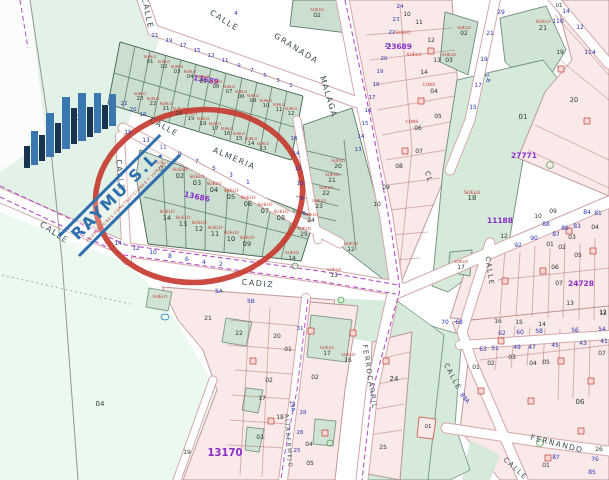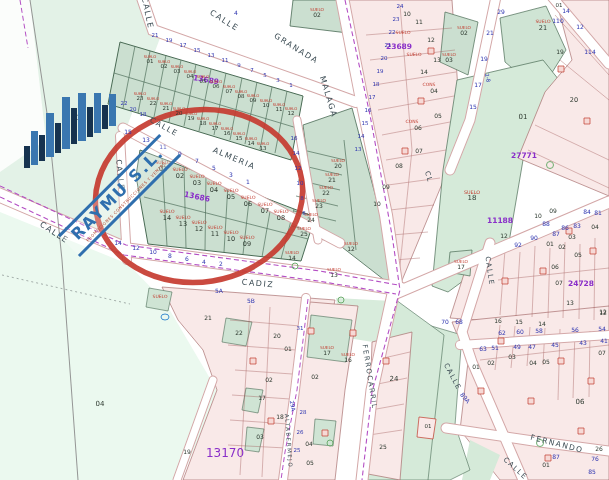--- a/index.html
+++ b/index.html
@@ -151,21 +151,21 @@
       <div class="lbl" style="left: 515px; top: 469px; color: rgb(61, 77, 85); font-size: 7px; transform: translate(-50%, -50%) rotate(42deg); letter-spacing: 1.5px;"><span>CALLE</span></div>
       <div class="lbl" style="left: 557px; top: 444px; color: rgb(61, 77, 85); font-size: 7.5px; transform: translate(-50%, -50%) rotate(14deg); letter-spacing: 1.5px;"><span>FERNANDO</span></div>
       <div class="lbl" style="left: 428px; top: 177px; color: rgb(61, 77, 85); font-size: 7px; transform: translate(-50%, -50%) rotate(75deg); letter-spacing: 1.5px;"><span>CL</span></div>
       <div class="lbl" style="left: 288px; top: 441px; color: rgb(61, 77, 85); font-size: 5.5px; transform: translate(-50%, -50%) rotate(86deg); letter-spacing: 1.5px;"><span>ALTABERMEJO</span></div>
       <div class="lbl" style="left: 206px; top: 80px; color: rgb(138, 47, 201); font-size: 7.5px; transform: translate(-50%, -50%) rotate(10deg); font-weight: bold;"><span>13689</span></div>
       <div class="lbl" style="left: 197px; top: 197px; color: rgb(138, 47, 201); font-size: 7.5px; transform: translate(-50%, -50%) rotate(12deg); font-weight: bold;"><span>13686</span></div>
       <div class="lbl" style="left: 399px; top: 47px; color: rgb(138, 47, 201); font-size: 7.5px; transform: translate(-50%, -50%) rotate(0deg); font-weight: bold;"><span>23689</span></div>
       <div class="lbl" style="left: 524px; top: 156px; color: rgb(138, 47, 201); font-size: 7.5px; transform: translate(-50%, -50%) rotate(0deg); font-weight: bold;"><span>27771</span></div>
       <div class="lbl" style="left: 500px; top: 221px; color: rgb(138, 47, 201); font-size: 7.5px; transform: translate(-50%, -50%) rotate(0deg); font-weight: bold;"><span>11188</span></div>
       <div class="lbl" style="left: 581px; top: 284px; color: rgb(138, 47, 201); font-size: 7.5px; transform: translate(-50%, -50%) rotate(0deg); font-weight: bold;"><span>24728</span></div>
-      <div class="lbl" style="left: 225px; top: 453px; color: rgb(138, 47, 201); font-size: 12px; transform: translate(-50%, -50%) rotate(0deg); font-weight: normal;"><span>13170</span></div>
+      <div class="lbl" style="left: 225px; top: 453px; color: rgb(138, 47, 201); font-size: 10px; transform: translate(-50%, -50%) rotate(0deg); font-weight: bold;"><span>13170</span></div>
       <div class="lbl" style="left: 80px; top: 118px; color: rgb(85, 85, 85); font-size: 7px; transform: translate(-50%, -50%) rotate(0deg);"><span>02</span></div>
       <div class="lbl" style="left: 150px; top: 60px; color: rgb(46, 58, 48); font-size: 5.5px; transform: translate(-50%, -50%) rotate(0deg);"><span class="su" style="color: rgb(194, 59, 46);">SUELO</span><span>01</span></div>
       <div class="lbl" style="left: 164px; top: 65px; color: rgb(46, 58, 48); font-size: 5.5px; transform: translate(-50%, -50%) rotate(0deg);"><span class="su" style="color: rgb(194, 59, 46);">SUELO</span><span>02</span></div>
       <div class="lbl" style="left: 177px; top: 70px; color: rgb(46, 58, 48); font-size: 5.5px; transform: translate(-50%, -50%) rotate(0deg);"><span class="su" style="color: rgb(194, 59, 46);">SUELO</span><span>03</span></div>
       <div class="lbl" style="left: 190px; top: 75px; color: rgb(46, 58, 48); font-size: 5.5px; transform: translate(-50%, -50%) rotate(0deg);"><span class="su" style="color: rgb(194, 59, 46);">SUELO</span><span>04</span></div>
       <div class="lbl" style="left: 203px; top: 80px; color: rgb(46, 58, 48); font-size: 5.5px; transform: translate(-50%, -50%) rotate(0deg);"><span class="su" style="color: rgb(194, 59, 46);">SUELO</span><span>05</span></div>
       <div class="lbl" style="left: 216px; top: 85px; color: rgb(46, 58, 48); font-size: 5.5px; transform: translate(-50%, -50%) rotate(0deg);"><span class="su" style="color: rgb(194, 59, 46);">SUELO</span><span>06</span></div>
       <div class="lbl" style="left: 229px; top: 90px; color: rgb(46, 58, 48); font-size: 5.5px; transform: translate(-50%, -50%) rotate(0deg);"><span class="su" style="color: rgb(194, 59, 46);">SUELO</span><span>07</span></div>
       <div class="lbl" style="left: 241px; top: 95px; color: rgb(46, 58, 48); font-size: 5.5px; transform: translate(-50%, -50%) rotate(0deg);"><span class="su" style="color: rgb(194, 59, 46);">SUELO</span><span>08</span></div>
       <div class="lbl" style="left: 253px; top: 99px; color: rgb(46, 58, 48); font-size: 5.5px; transform: translate(-50%, -50%) rotate(0deg);"><span class="su" style="color: rgb(194, 59, 46);">SUELO</span><span>09</span></div>

